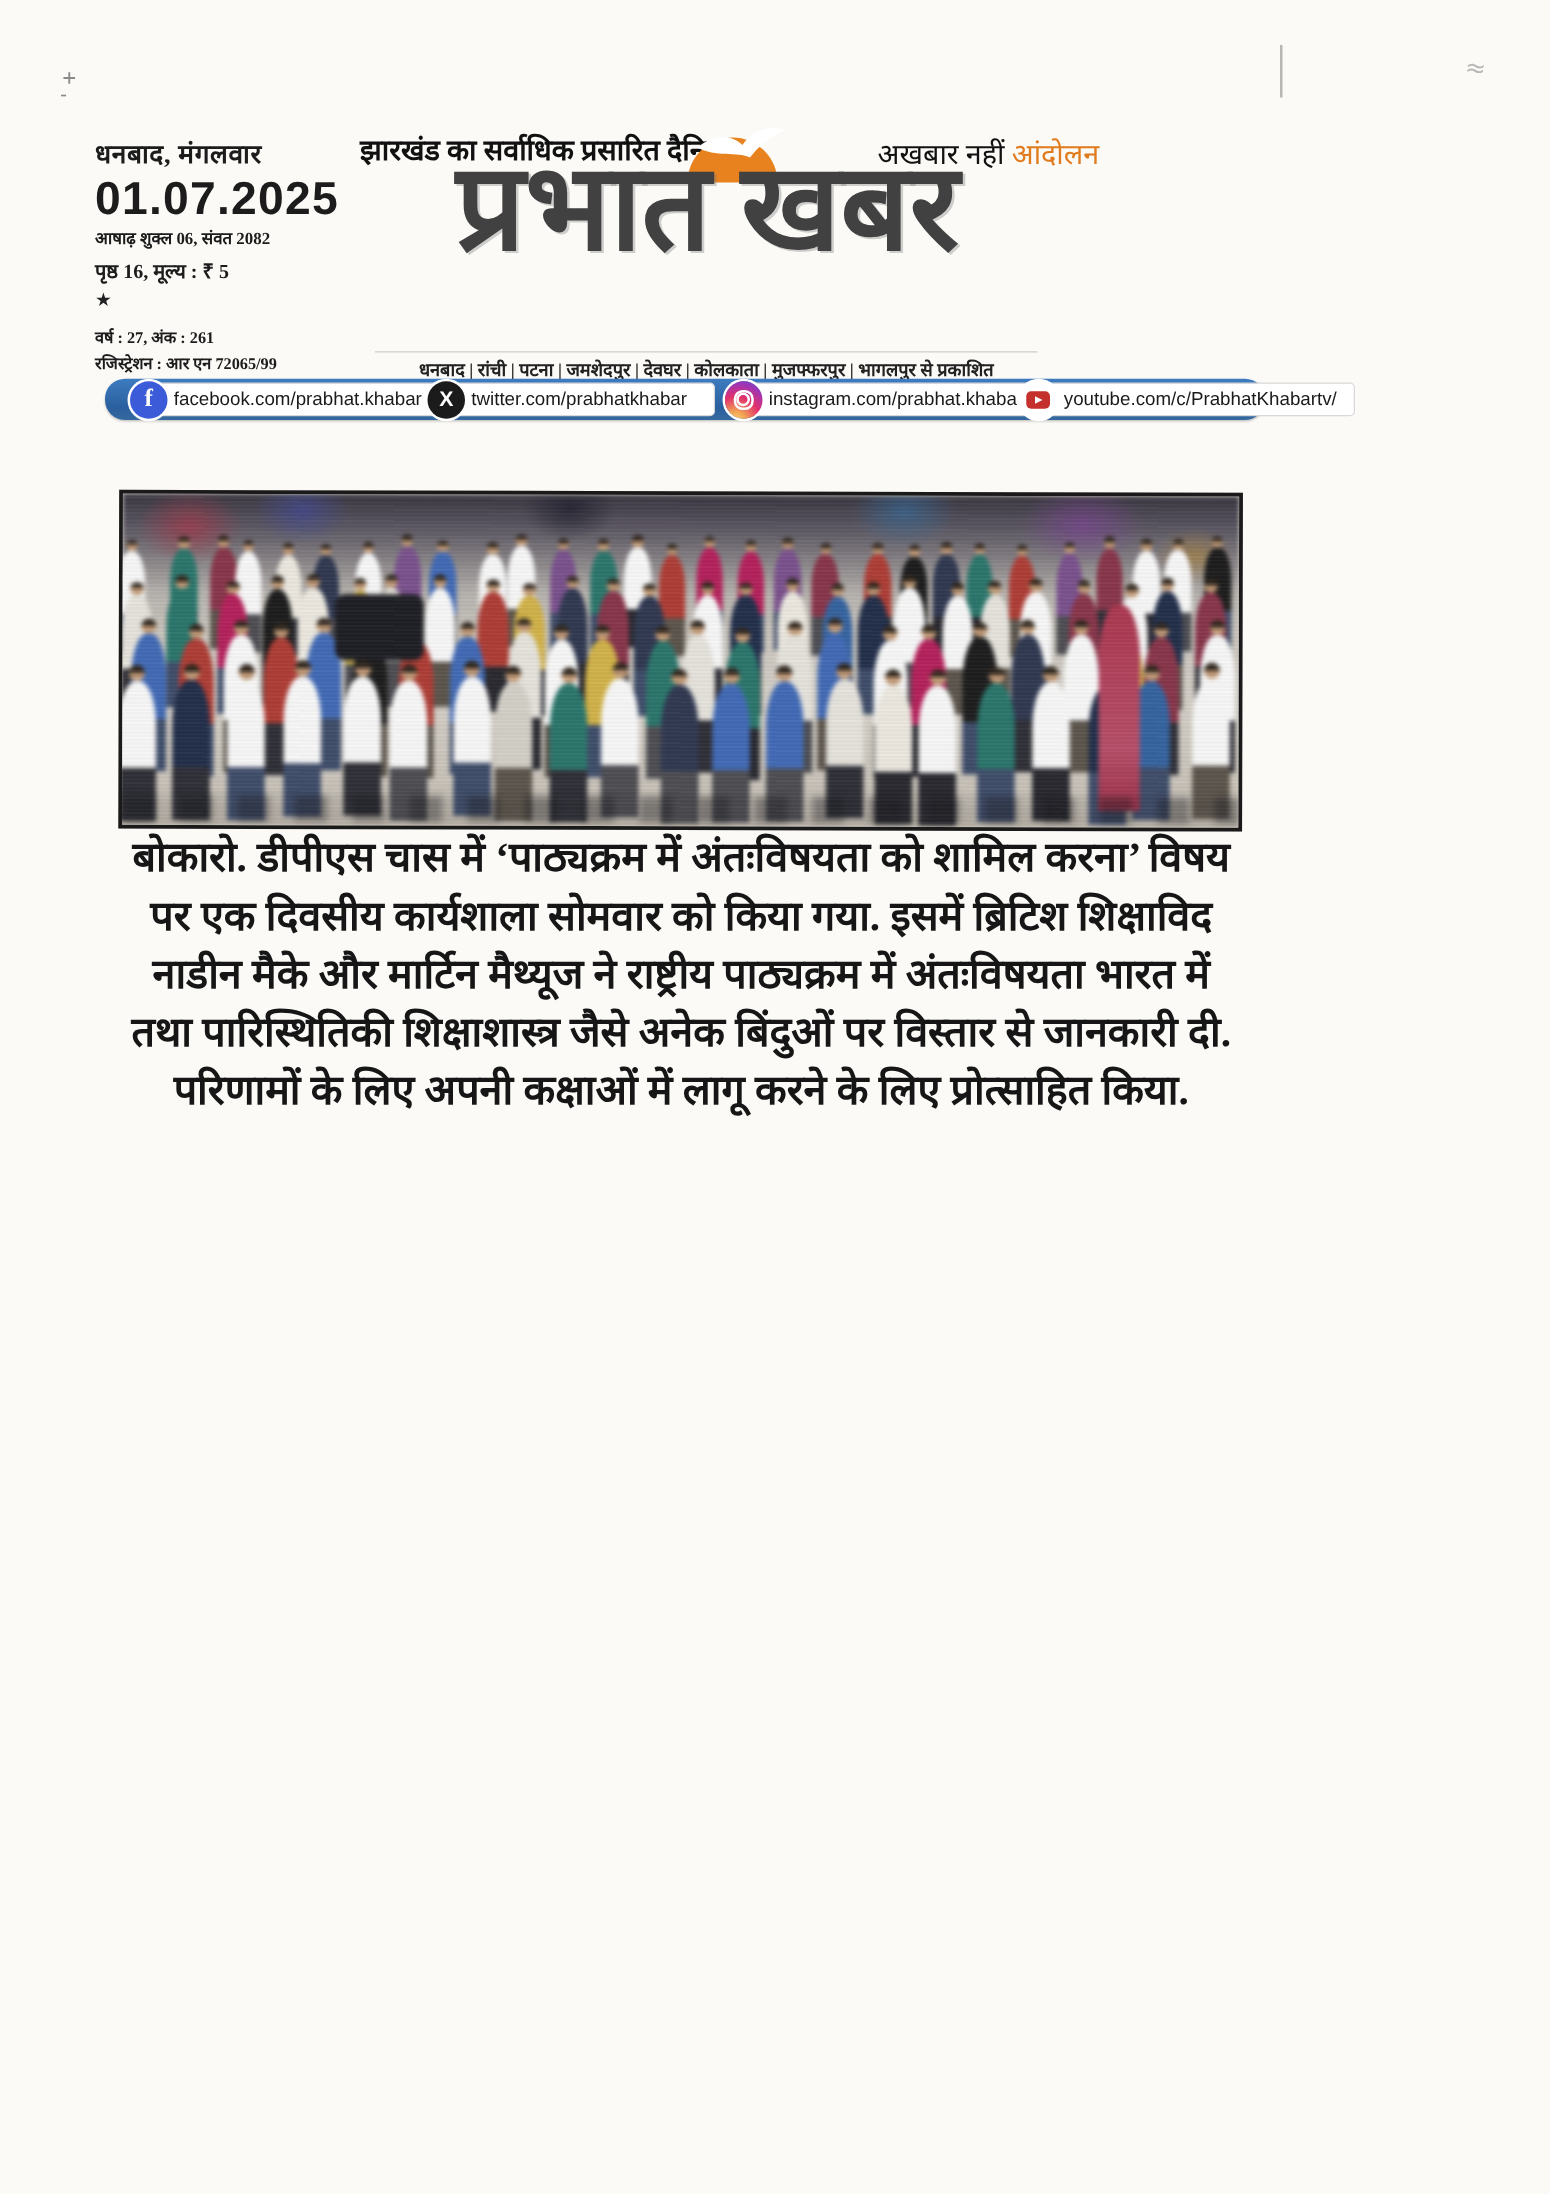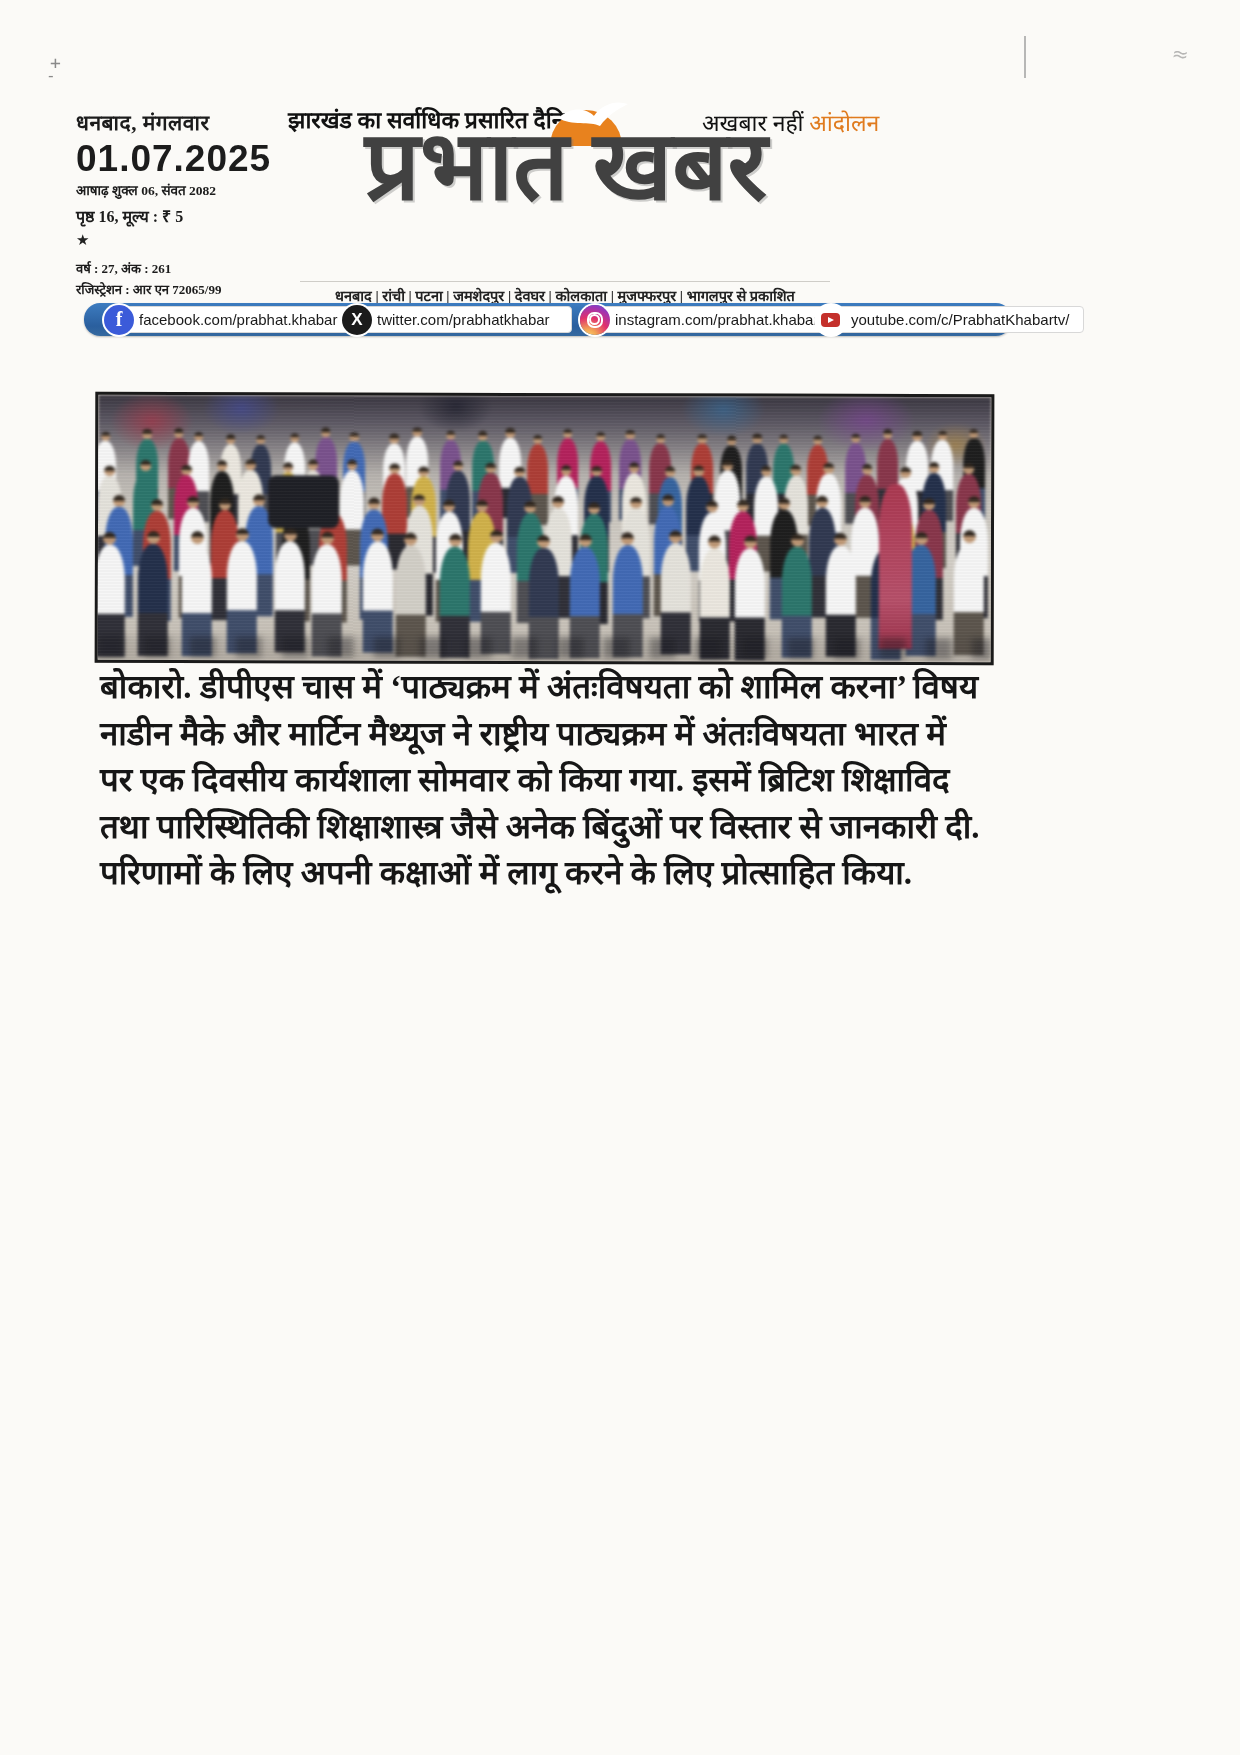--- a/index.html
+++ b/index.html
@@ -70,21 +70,21 @@
   .floor-shadow{position:absolute;left:0;right:0;bottom:1%;height:8%;filter:blur(3px);opacity:.8;
       background:repeating-linear-gradient(90deg,rgba(25,25,30,.5) 0 26px,rgba(25,25,30,.08) 26px 46px);}
   .grain{position:absolute;inset:0;pointer-events:none;opacity:.5;
       background:repeating-linear-gradient(0deg,rgba(255,255,255,.06) 0 1px,rgba(0,0,0,.05) 1px 3px);}
   .person{position:absolute;display:flex;flex-direction:column;align-items:center;}
   .person .h{border-radius:50%;background:linear-gradient(180deg,#2b2016 48%,#c99b72 48%);flex:0 0 auto;}
   .person .b{width:100%;flex:1;border-radius:45% 45% 8% 8% / 32% 32% 0 0;}
 
   
   .article-body{position:absolute;left:100px;top:664px;width:890px;font-size:33px;line-height:46.5px;color:#161616;font-weight:600;}
-  .article-body .ln{white-space:nowrap;}
+  .article-body .ln{white-space:nowrap;text-align:center;}
   .dateline{font-weight:900;}
 </style>
 </head>
 <body>
 
 <div class="page">
 
   <div class="mark mark-plus">+</div>
   <div class="mark mark-dash">-</div>
   <div class="mark mark-vline"></div>
@@ -548,19 +548,19 @@
       </div>
     <div class="floor-shadow"></div>
     <div class="grain"></div>
   </div>
 
   <div class="article-body">
     <div class="ln">
       <span class="dateline">बोकारो.</span>
       <span>डीपीएस चास में ‘पाठ्यक्रम में अंतःविषयता को शामिल करना’ विषय</span>
     </div>
+    <div class="ln">पर एक दिवसीय कार्यशाला सोमवार को किया गया. इसमें ब्रिटिश शिक्षाविद</div>
     <div class="ln">नाडीन मैके और मार्टिन मैथ्यूज ने राष्ट्रीय पाठ्यक्रम में अंतःविषयता भारत में</div>
-    <div class="ln">पर एक दिवसीय कार्यशाला सोमवार को किया गया. इसमें ब्रिटिश शिक्षाविद</div>
     <div class="ln">तथा पारिस्थितिकी शिक्षाशास्त्र जैसे अनेक बिंदुओं पर विस्तार से जानकारी दी.</div>
     <div class="ln">परिणामों के लिए अपनी कक्षाओं में लागू करने के लिए प्रोत्साहित किया.</div>
   </div>
 
 </div>
 
 </body></html>

